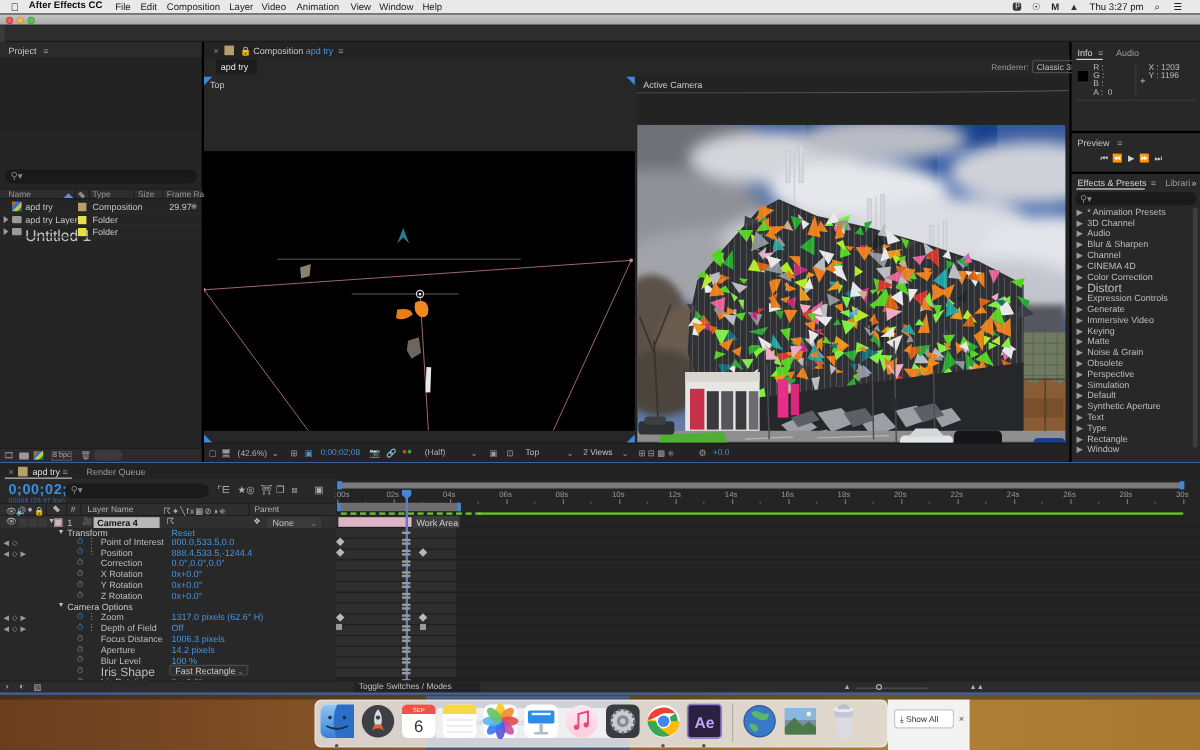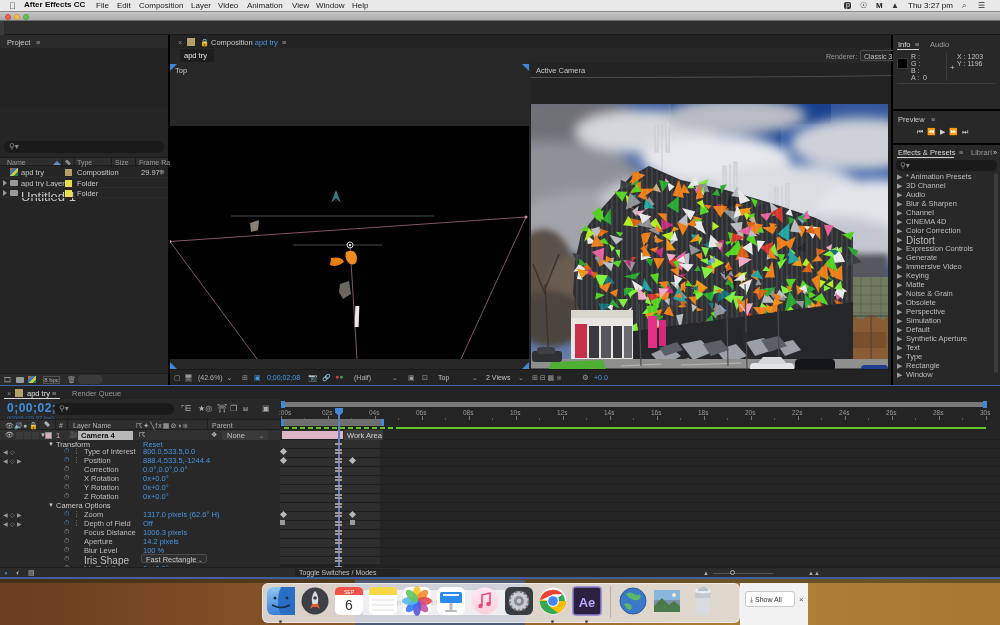--- a/index.html
+++ b/index.html
@@ -1035,21 +1035,21 @@
  <div class="abs" style="left:222px;top:0.5px;width:46px;height:9px;background:#3a3a3a;border-radius:2px">
    <div class="abs" style="left:5px;top:0.5px;font-size:7.5px;color:#c0c0c0">None</div>
    <div class="abs" style="left:37px;top:1px;font-size:6px;color:#9a9a9a">⌄</div>
  </div>
 </div>
     <div class="abs" style="left:48px;top:55px;font-size:6px;color:#c0c0c0">▼</div>
     <div class="abs txt" style="left:56px;top:54px;font-size:7.5px;color:#c9c9c9">Transform</div>
     <div class="abs txt" style="left:143px;top:54px;font-size:7.5px;color:#4596e1">Reset</div>
     <div class="abs" style="left:64px;top:61px;font-size:7px;color:#4596e1">⏱</div>
     <div class="abs" style="left:73px;top:61px;font-size:7px;color:#9a9a9a">⋮</div>
-    <div class="abs txt" style="left:84px;top:61px;font-size:7.5px;color:#bdbdbd">Type of Interest</div>
+    <div class="abs txt" style="left:84px;top:61px;font-size:7.5px;color:#bdbdbd">Point of Interest</div>
     <div class="abs txt" style="left:143px;top:61px;font-size:7.5px;color:#4596e1">800.0,533.5,0.0</div>
     <div class="abs" style="left:64px;top:70px;font-size:7px;color:#4596e1">⏱</div>
     <div class="abs" style="left:73px;top:70px;font-size:7px;color:#9a9a9a">⋮</div>
     <div class="abs txt" style="left:84px;top:70px;font-size:7.5px;color:#bdbdbd">Position</div>
     <div class="abs txt" style="left:143px;top:70px;font-size:7.5px;color:#4596e1">888.4,533.5,-1244.4</div>
     <div class="abs" style="left:64px;top:79px;font-size:7px;color:#9a9a9a">⏱</div>
     <div class="abs txt" style="left:84px;top:79px;font-size:7.5px;color:#bdbdbd">Correction</div>
     <div class="abs txt" style="left:143px;top:79px;font-size:7.5px;color:#4596e1">0.0°,0.0°,0.0°</div>
     <div class="abs" style="left:64px;top:88px;font-size:7px;color:#9a9a9a">⏱</div>
     <div class="abs txt" style="left:84px;top:88px;font-size:7.5px;color:#bdbdbd">X Rotation</div>

